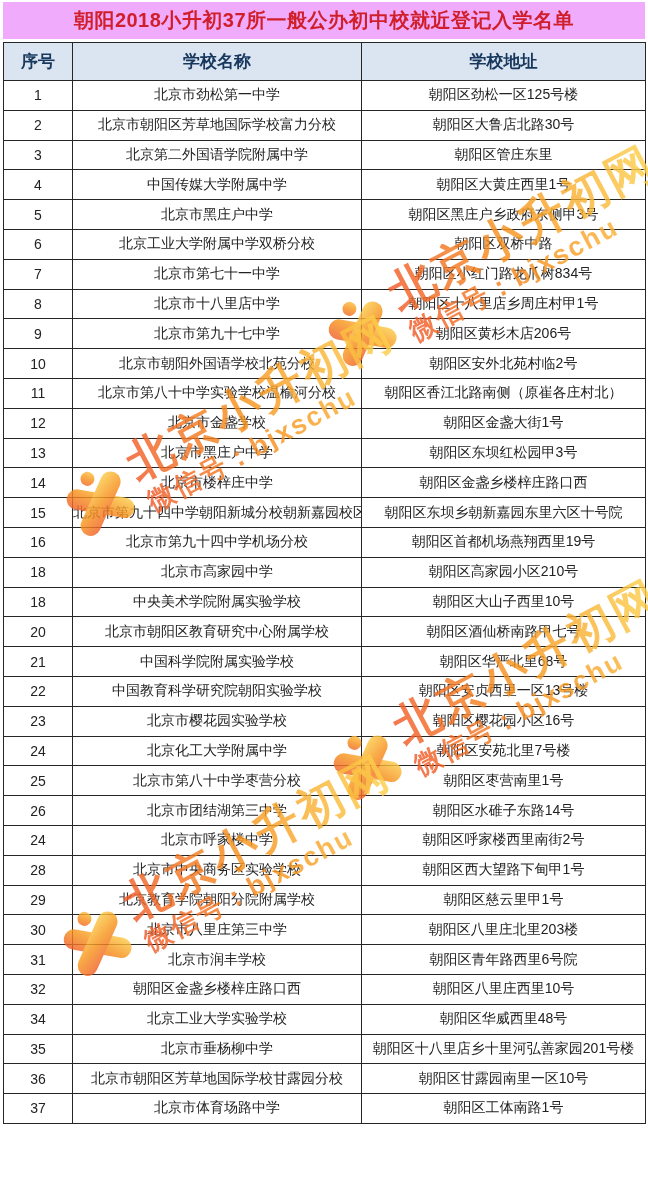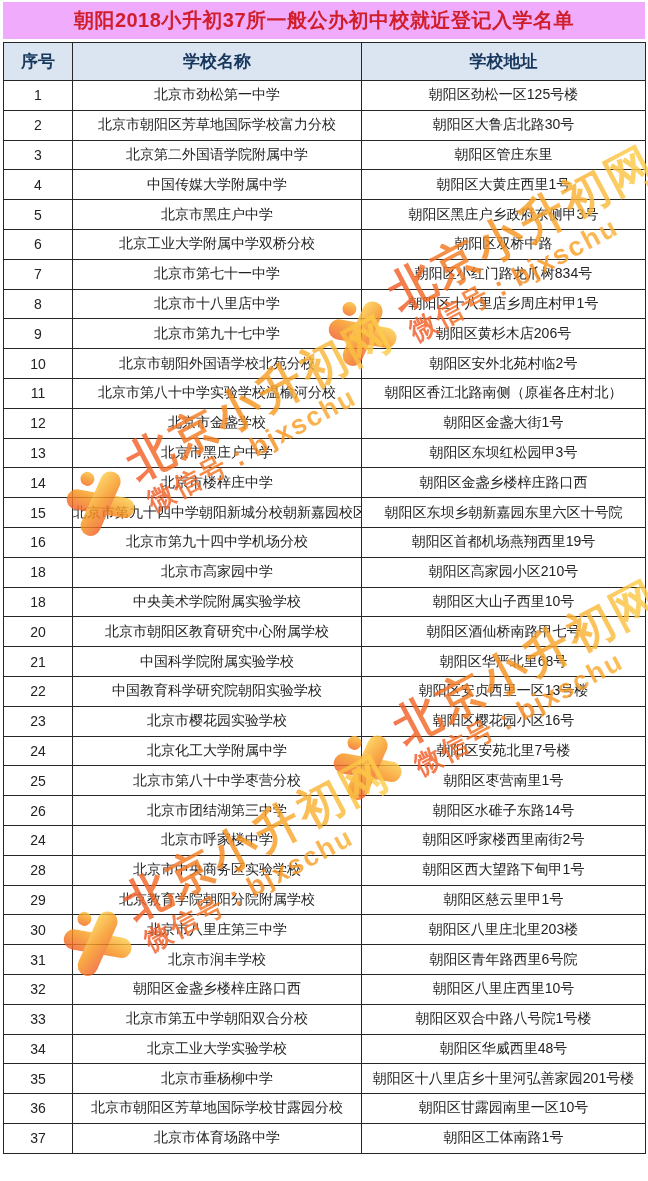--- a/index.html
+++ b/index.html
@@ -256,25 +256,20 @@
     <td>北京市润丰学校</td>
     <td>朝阳区青年路西里6号院</td>
   </tr>
 
   <tr>
     <td>32</td>
     <td>朝阳区金盏乡楼梓庄路口西</td>
     <td>朝阳区八里庄西里10号</td>
   </tr>
 
-  <tr>
-    <td>33</td>
-    <td>北京市第五中学朝阳双合分校</td>
-    <td>朝阳区双合中路八号院1号楼</td>
-  </tr>
 
   <tr>
     <td>34</td>
     <td>北京工业大学实验学校</td>
     <td>朝阳区华威西里48号</td>
   </tr>
 
   <tr>
     <td>35</td>
     <td>北京市垂杨柳中学</td>

